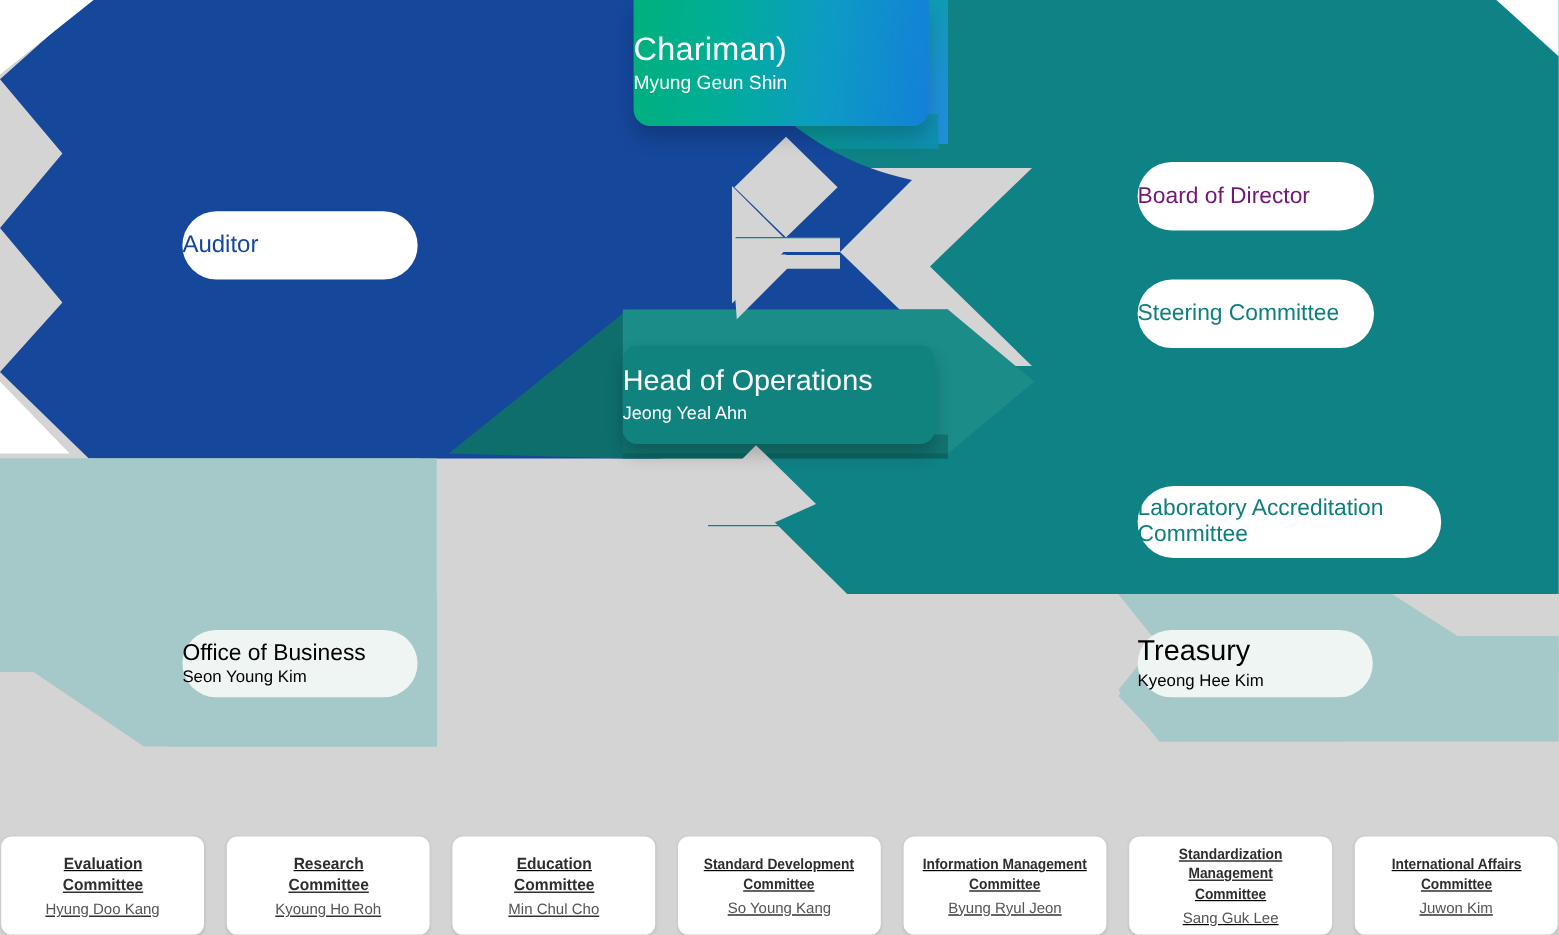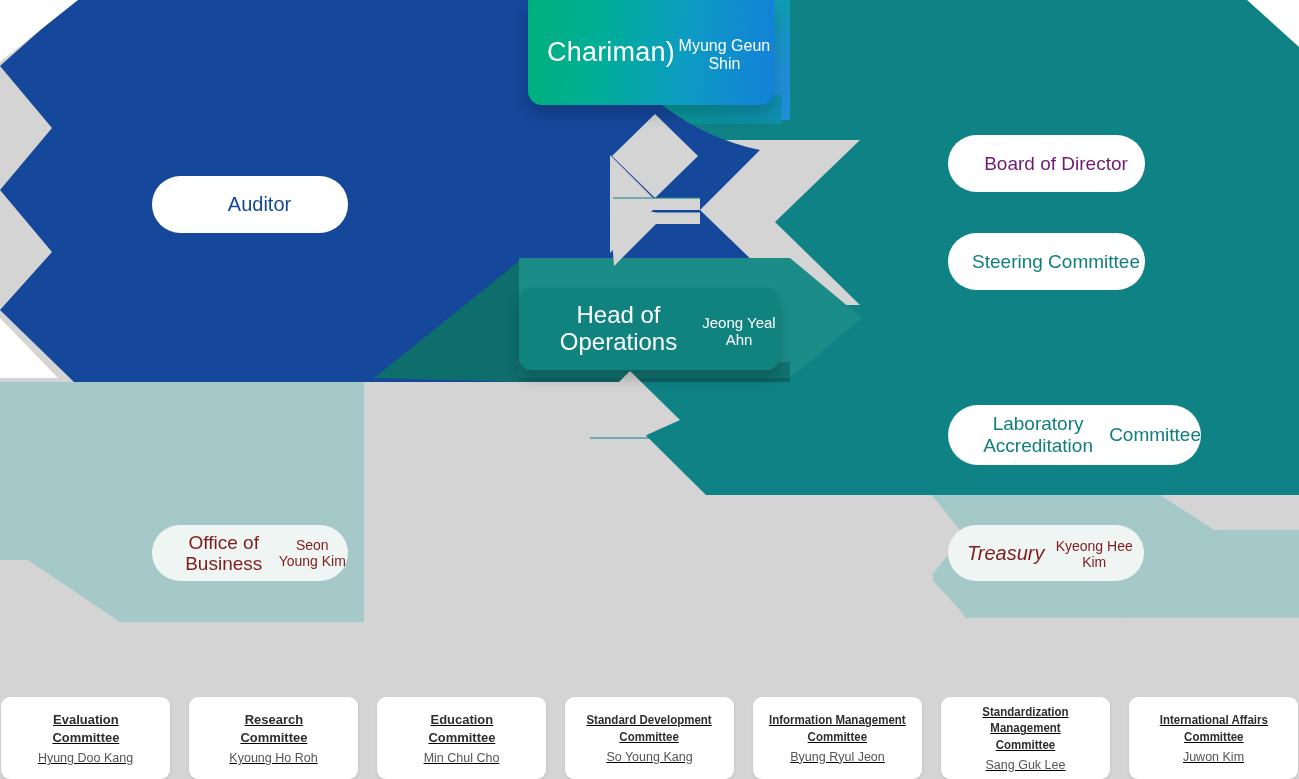--- a/index.html
+++ b/index.html
@@ -9,27 +9,26 @@
     font-family:"Liberation Sans", sans-serif;
     overflow:hidden;
     position:relative;
   }
   #stage{position:absolute;inset:0;width:1299px;height:779px;}
   #bg{position:absolute;left:0;top:0;width:1299px;height:779px;}
 
   .node{
     position:absolute;
     display:flex;
-    flex-direction:row;
-    align-items:center;
+    flex-direction:column;
+    align-items:flex-start;
     justify-content:center;
     box-sizing:border-box;
     text-align:center;
     line-height:1.12;
-    padding-left:19px;
   }
 
   
   .chairman{
     left:528px;top:0px;width:246px;height:105px;
     border-radius:0 0 14px 14px;
     background:linear-gradient(95deg,#00B07B 0%,#00AE97 30%,#0D9BC4 65%,#1380D8 100%);
     color:#ffffff;
     box-shadow:0 10px 16px rgba(0,0,0,0.18);
   }
@@ -66,31 +65,31 @@
   }
   .labacc{
     left:948px;top:405px;width:253px;height:60px;
     color:#0E7F7C;font-size:19px;line-height:1.18;
   }
 
   
   .pill-soft{
     border-radius:999px;
     background:#EEF5F3;
-    color:#7f1d1d;
+    color:#000000;
   }
   .office{
     left:152px;top:525px;width:196px;height:56px;
   }
   .office .title{font-size:19px;}
   .office .person{font-size:14px;margin-top:1px;}
   .treasury{
     left:948px;top:525px;width:196px;height:56px;
   }
-  .treasury .title{font-size:20px;font-style:italic;}
+  .treasury .title{font-size:24px;}
   .treasury .person{font-size:14px;margin-top:3px;}
 
   
   #committees{
     position:absolute;
     left:0;top:697px;
     width:1299px;height:82px;
     display:flex;
     gap:19px;
     padding:0 1px;

